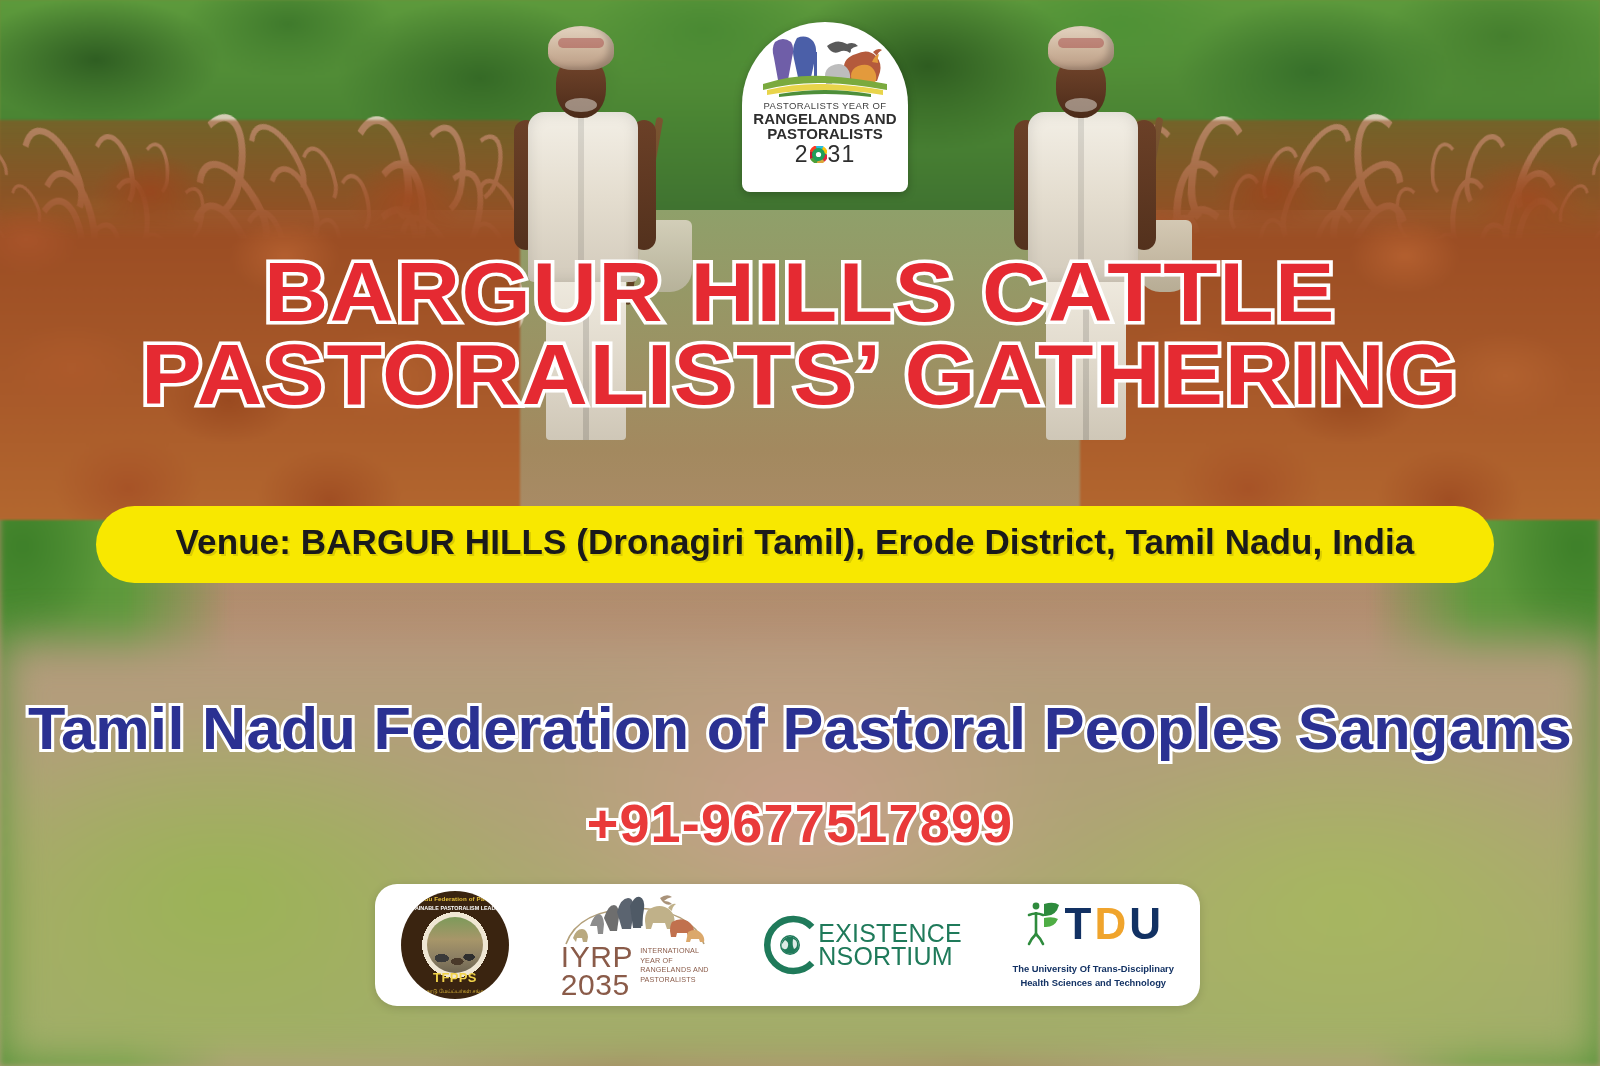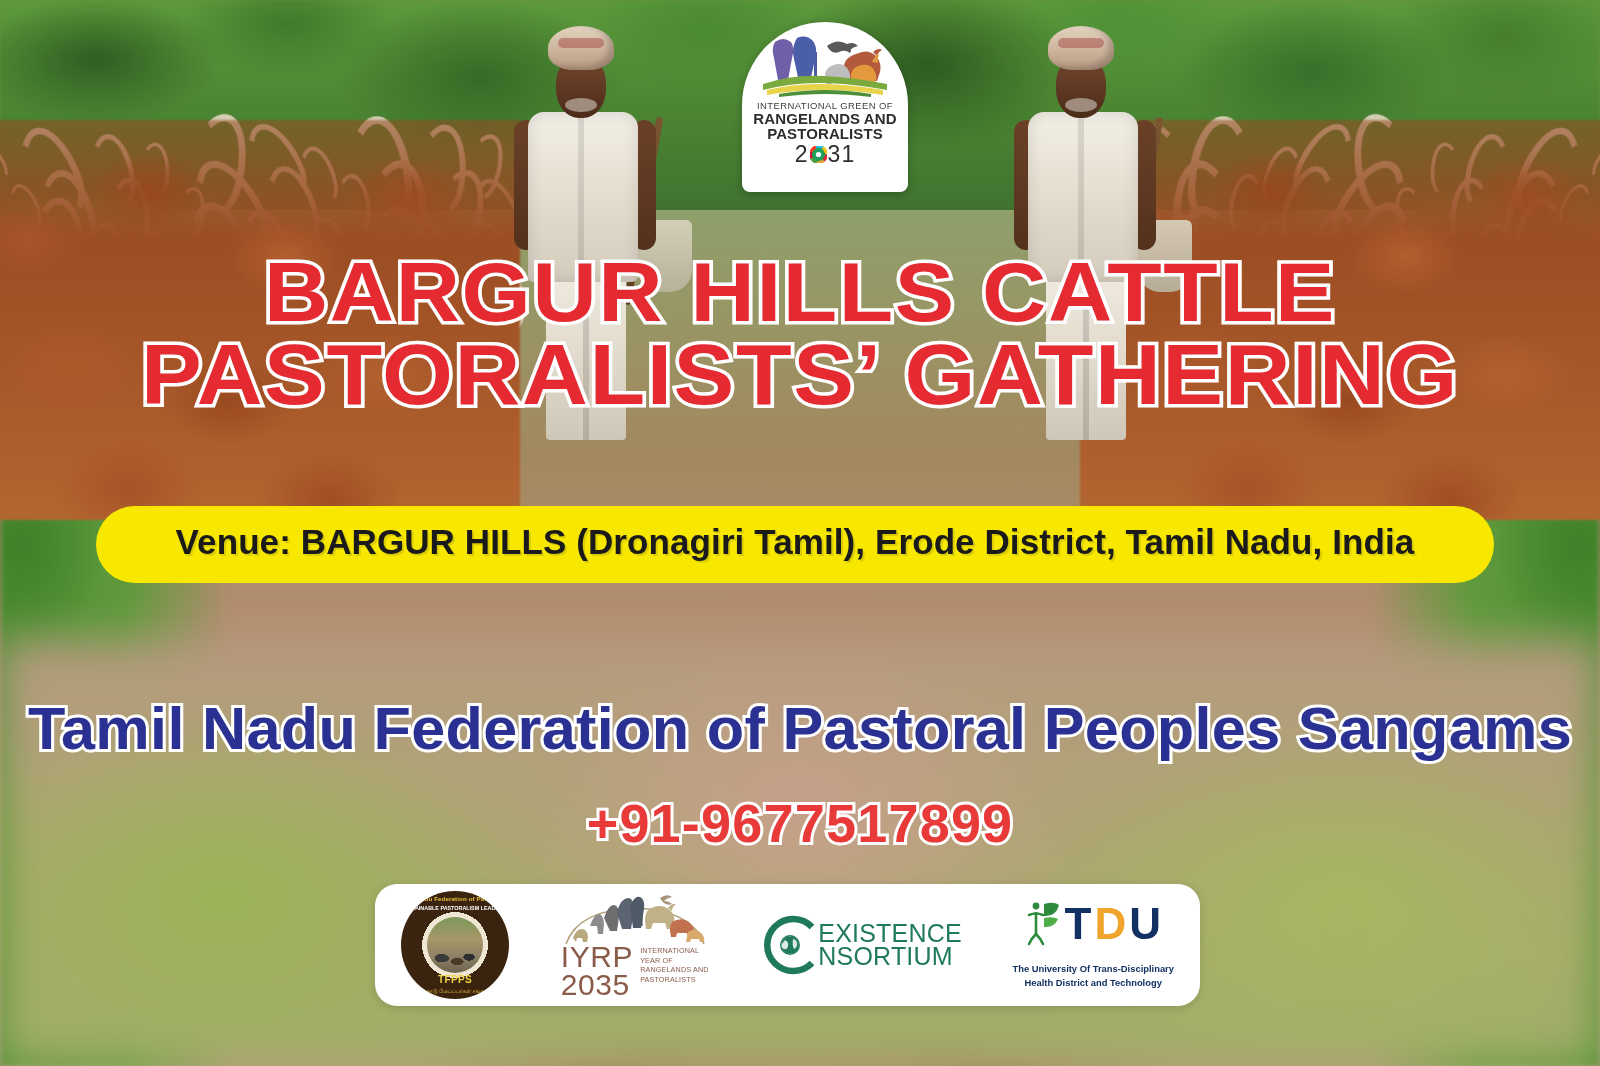--- a/index.html
+++ b/index.html
@@ -360,21 +360,21 @@
   }
   .tfpps-top, .tfpps-mid, .tfpps-bot {
     position: absolute; left: 0; right: 0; text-align: center;
     font-weight: 700; color: #e8c23a;
     white-space: nowrap;
   }
   .tfpps-top { top: 4px;  font-size: 6.2px; letter-spacing: .1px; }
   .tfpps-mid { top: 14px; font-size: 5.4px; color: #ffffff; }
   .tfpps-abbr{
     position:absolute; left:0; right:0; bottom: 14px; text-align:center;
-    font-size: 10px; font-weight:700; color:#f0d24a; letter-spacing:.4px;
+    font-size: 13px; font-weight:700; color:#f0d24a; letter-spacing:.4px;
   }
   .tfpps-tam {
     position:absolute; left:0; right:0; bottom: 4px; text-align:center;
     font-size: 5.4px; color:#e8c23a;
   }
 
   
   .iyrp-h { display: flex; flex-direction: column; align-items: center; width: 150px; }
   .iyrp-h .arcwrap { width: 150px; height: 54px; }
   .iyrp-h .txtrow { display: flex; align-items: flex-start; gap: 7px; margin-top: -3px; }
@@ -573,21 +573,21 @@
         <path d="M86 8 q7 -3 11 2 q-5 1 -8 4z" fill="#595959"></path>
         <path d="M95 18 q12 -6 20 2 q6 7 4 16 l-3 9 h-8 l-2 -8 h-12 l-2 8 h-8 l-1 -12 q-1 -11 12 -15z" fill="#b45a3c"></path>
         <path d="M112 16 q5 -5 9 -2 q-4 2 -5 6z" fill="#b45a3c"></path>
         <path d="M70 30 q10 -5 16 2 q4 5 3 11 l-2 5 h-6 l-1 -4 h-8 l-1 4 h-6 l-1 -8 q0 -7 6 -10z" fill="#bdbdbd"></path>
         <path d="M97 30 q11 -4 16 4 q3 5 2 10 l-2 5 h-6 l-1 -4 h-8 l-1 4 h-6 l-1 -9 q0 -7 7 -10z" fill="#e39a3c"></path>
         <path d="M111 26 q3 -7 7 -8 q-2 5 -1 9z" fill="#e39a3c"></path>
         <path d="M2 48 q30 -10 62 -8 q32 2 62 8 l0 6 q-32 -6 -62 -7 q-32 -1 -62 7z" fill="#7aaa3e"></path>
         <path d="M6 54 q28 -7 58 -6 q30 1 58 6 l0 5 q-30 -5 -58 -5 q-30 0 -58 5z" fill="#e8d44a"></path>
         <path d="M18 58 q24 -4 46 -4 q22 0 46 4 l0 3 q-24 -3 -46 -3 q-22 0 -46 3z" fill="#4e8f3a"></path>
       </svg>
-      <div class="b-line1">INTERNATIONAL GREEN OF</div>
+      <div class="b-line1">PASTORALISTS YEAR OF</div>
       <div class="b-line2">
         <span>RANGELANDS AND</span><br>
         <span>PASTORALISTS</span>
       </div>
       <div class="b-year">
         <span>2</span>
         <svg width="17" height="17" viewBox="0 0 17 17" style="margin:0 1px;">
           <circle cx="8.5" cy="8.5" r="8" fill="#1f9e5a"></circle>
           <circle cx="8.5" cy="8.5" r="8" fill="none" stroke="#e5243b" stroke-width="3" stroke-dasharray="7 43" stroke-dashoffset="0"></circle>
           <circle cx="8.5" cy="8.5" r="8" fill="none" stroke="#dda63a" stroke-width="3" stroke-dasharray="7 43" stroke-dashoffset="-7"></circle>
@@ -686,20 +686,20 @@
               <path d="M9 34 q5 5 7 10" stroke="#2e8b3d" stroke-width="2.6" fill="none" stroke-linecap="round"></path>
               <path d="M17 4 q10 -3 15 1 q-3 12 -15 11z" fill="#2e8b3d"></path>
               <path d="M17 18 q9 -2 14 1 q-4 9 -14 8z" fill="#4fae45"></path>
             </svg>
             <span class="letters t-t">T</span>
               <span class="letters t-d">D</span>
               <span class="letters t-u">U</span>
           </div>
           <div class="tag">
             <div>The University Of Trans-Disciplinary</div>
-            <div>Health District and Technology</div>
+            <div>Health Sciences and Technology</div>
           </div>
         </div>
       </div>
 
     </div>
   </div>
 </div>
 
 </body></html>

